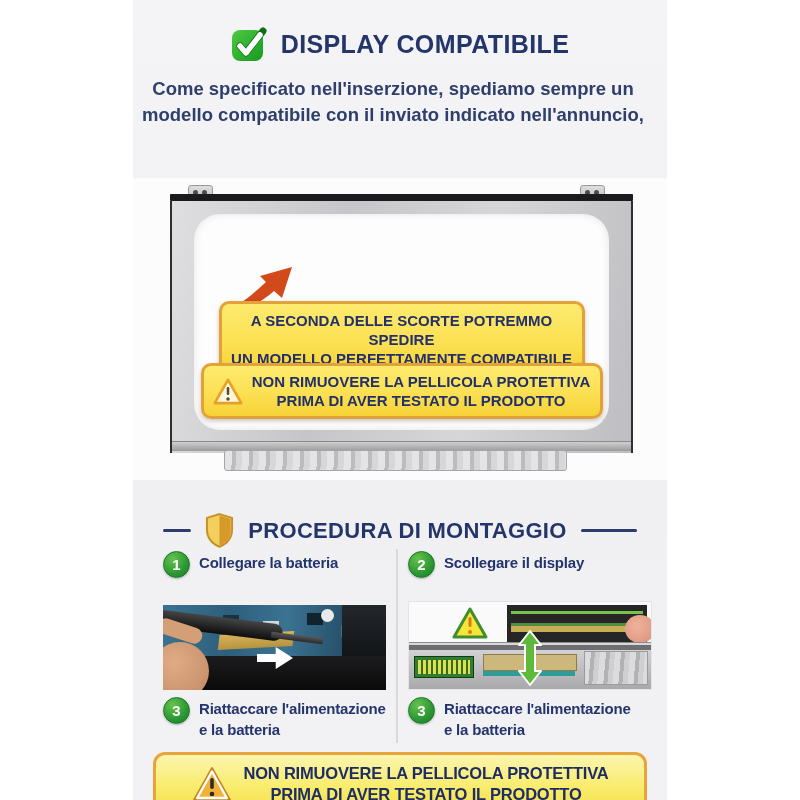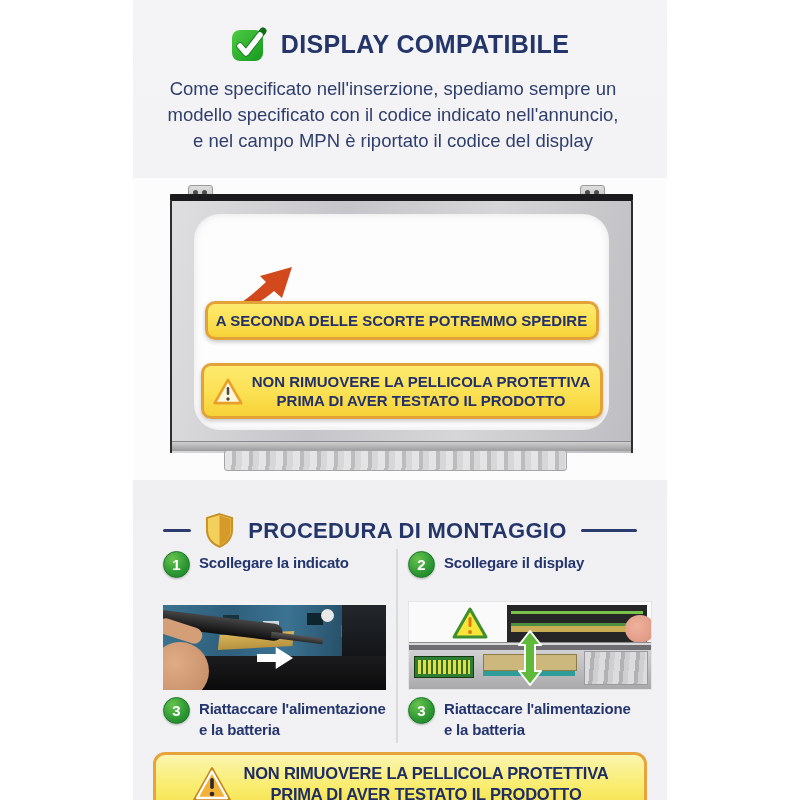--- a/index.html
+++ b/index.html
@@ -2,37 +2,37 @@
 <html><head>
 <meta charset="utf-8">
 <style>
   html,body{margin:0;padding:0;}
   body{width:800px;height:800px;background:#ffffff;font-family:"Liberation Sans",sans-serif;position:relative;overflow:hidden;}
   .column{position:absolute;left:133px;top:0;width:534px;height:800px;background:linear-gradient(180deg,#f4f4f6 0%,#f0f0f2 60%,#f2f2f4 100%);}
   
   .header{position:absolute;top:26px;left:0;right:0;display:flex;justify-content:center;align-items:center;gap:12px;}
   .title{font-size:25px;font-weight:bold;color:#233569;letter-spacing:0.4px;}
   
-  .intro{position:absolute;top:76px;left:0;right:14px;text-align:center;color:#2f3e6b;font-size:18.5px;line-height:26px;}
+  .intro{position:absolute;top:76px;left:0;right:14px;text-align:center;color:#2f3e6b;font-size:18.5px;line-height:26px;font-weight:bold;}
   
   .panel-bg{position:absolute;left:0;right:0;top:178px;height:302px;background:#fcfcfd;}
   
   .panel{position:absolute;left:37px;top:185px;width:463px;height:290px;}
   .bracket{position:absolute;top:0;width:23px;height:17px;background:linear-gradient(180deg,#dedede,#b8b8b8);border:1px solid #999;border-radius:3px 3px 0 0;}
   .bracket .hole{position:absolute;top:4px;width:5px;height:5px;border-radius:50%;background:#4c4c4c;}
   .bracket .hole.h1{left:4px;} .bracket .hole.h2{left:13px;}
   .bracket.bl{left:18px;} .bracket.br{right:28px;}
   .top-bar{position:absolute;top:9px;left:0;right:0;height:7px;background:#1b1b1d;border-radius:1px;}
   .frame{position:absolute;top:16px;left:0;right:0;height:252px;background:linear-gradient(100deg,#dfdfe1,#c6c6ca 35%,#d6d6d8 65%,#bebec2);border-left:2px solid #2e2e30;border-right:2px solid #2e2e30;}
   .screen{position:absolute;top:13px;left:22px;right:22px;height:216px;background:#fdfdfe;border-radius:26px;box-shadow:inset 0 0 8px rgba(0,0,0,0.10);}
   .rail{position:absolute;top:256px;left:2px;right:2px;height:9px;background:linear-gradient(180deg,#cfcfcf,#9b9b9d);border-top:1px solid #8a8a8c;}
   .foil{position:absolute;top:265px;left:54px;right:66px;height:19px;border:1px solid #a5a5a7;border-radius:3px;background:repeating-linear-gradient(92deg,#e4e4e4 0 7px,#bcbcbe 7px 11px,#d7d7d9 11px 17px);}
   .red-arrow{position:absolute;left:46px;top:80px;}
   .sticker{box-sizing:border-box;position:absolute;left:50%;transform:translateX(-50%);background:linear-gradient(180deg,#fdea6e 0%,#fbe052 55%,#f6d237 100%);border:3px solid #e2a238;border-radius:10px;box-shadow:0 2px 4px rgba(0,0,0,0.22);color:#23306a;font-weight:bold;font-size:15px;line-height:19px;text-align:center;}
-  .sticker.s1{top:116px;width:394px;padding:7px 0;}
+  .sticker.s1{top:116px;width:366px;padding:7px 0;}
   .sticker.s2{top:178px;width:402px;padding:6px 8px;display:flex;align-items:center;gap:7px;}
   .sticker .txt{flex:1;}
   
   .proc-header{position:absolute;top:513px;left:0;right:0;display:flex;align-items:center;justify-content:center;gap:14px;}
   .hline{height:3px;background:#2c3c6e;border-radius:2px;}
   .hline.l{width:28px;} .hline.r{width:56px;}
   .proc-title{font-size:22px;font-weight:bold;color:#233569;letter-spacing:0.3px;}
   
   .step{position:absolute;display:flex;gap:9px;align-items:flex-start;}
   .step-num{flex:0 0 auto;width:25px;height:25px;border-radius:50%;background:radial-gradient(circle at 35% 28%,#66c24d,#2c9733 60%,#187d26);border:1px solid #157522;color:#fff;font-weight:bold;font-size:15px;display:flex;align-items:center;justify-content:center;box-shadow:0 1px 2px rgba(0,0,0,0.25);}
@@ -86,22 +86,21 @@
         </linearGradient>
       </defs>
       <path d="M9 20 L15 27 L32 5" fill="none" stroke="#116e14" stroke-width="7" stroke-linecap="round" stroke-linejoin="round"></path>
       <path d="M9 20 L15 27 L29 9" fill="none" stroke="#ffffff" stroke-width="5.5" stroke-linecap="round" stroke-linejoin="round"></path>
     </svg>
     <div class="title">DISPLAY COMPATIBILE</div>
   </div>
 
   <div class="intro">
     <div>Come specificato nell'inserzione, spediamo sempre un</div>
-    <div>modello specificato con il codice indicato nell'annuncio,</div>
-    <div>e nel campo MPN è riportato il codice del display</div>
+    <div>modello compatibile con il inviato indicato nell'annuncio,</div>
   </div>
 
   <div class="panel-bg"></div>
 
   <div class="panel">
     <div class="bracket bl">
         <div class="hole h1"></div>
         <div class="hole h2"></div>
       </div>
     <div class="bracket br">
@@ -114,20 +113,21 @@
     </div>
     <div class="rail"></div>
     <div class="foil"></div>
 
     <svg class="red-arrow" width="96" height="50" viewBox="0 0 96 50">
       <path d="M6 48 C 22 42, 36 30, 50 17 L44 11 L76 2 L66 33 L58 26 C 46 37, 28 46, 10 52 Z" fill="#d2491c"></path>
     </svg>
 
     <div class="sticker s1">
       <div>A SECONDA DELLE SCORTE POTREMMO SPEDIRE</div>
+      <div>UN MODELLO PERFETTAMENTE COMPATIBILE</div>
     </div>
 
     <div class="sticker s2">
       <svg width="32" height="29" viewBox="0 0 36 32">
         <path d="M18 3 L33 29 H3 Z" fill="#fdf6d8" stroke="#e8a028" stroke-width="3" stroke-linejoin="round"></path>
         <rect x="16.6" y="11" width="2.8" height="9" rx="1.4" fill="#4a4a4a"></rect>
         <circle cx="18" cy="24.5" r="1.9" fill="#4a4a4a"></circle>
       </svg>
       <div class="txt">
         <div>NON RIMUOVERE LA PELLICOLA PROTETTIVA</div>
@@ -144,21 +144,21 @@
     </svg>
     <div class="proc-title">PROCEDURA DI MONTAGGIO</div>
     <div class="hline r"></div>
   </div>
 
   <div class="divider"></div>
 
   <div class="step" style="left:30px;top:551px;">
     <div class="step-num">1</div>
     <div class="step-text">
-      <div>Scollegare la indicato</div>
+      <div>Collegare la batteria</div>
     </div>
   </div>
 
   <div class="step" style="left:275px;top:551px;">
     <div class="step-num">2</div>
     <div class="step-text">
       <div>Scollegare il display</div>
     </div>
   </div>
 

